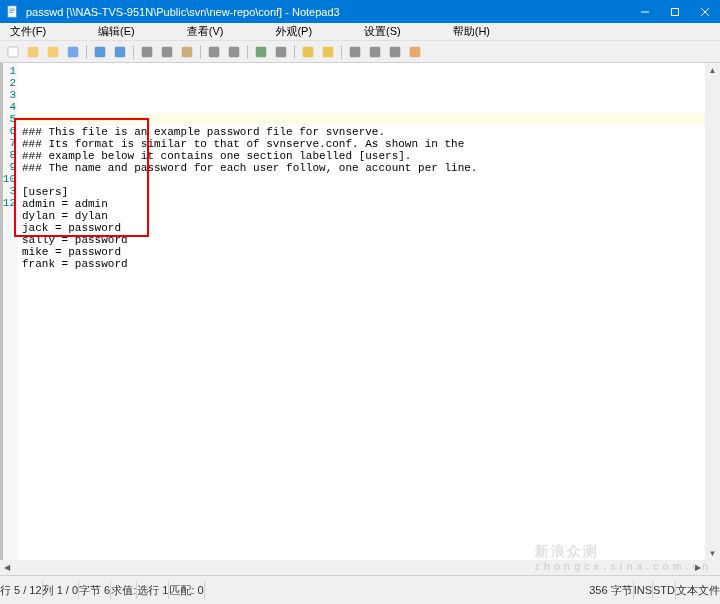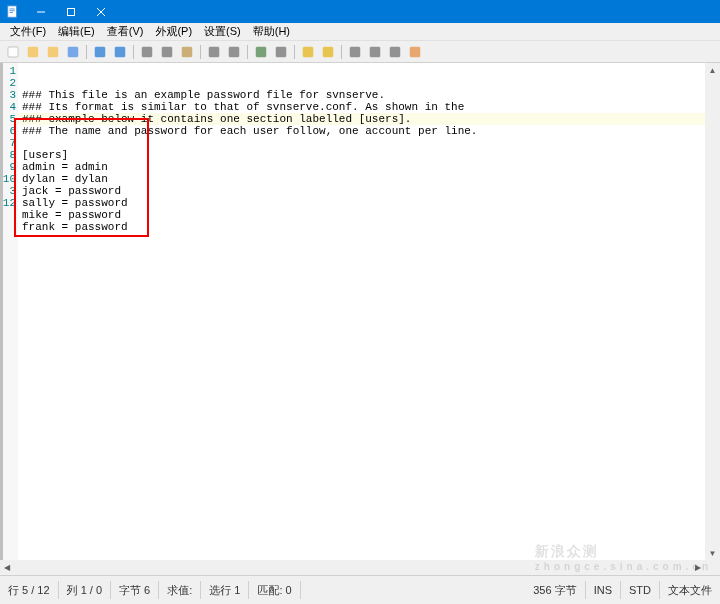--- a/index.html
+++ b/index.html
@@ -5,65 +5,66 @@
 * { margin: 0; padding: 0; box-sizing: border-box; }
 body { font-family: "Segoe UI", Tahoma, sans-serif; font-size: 11px; background: #fff; width: 720px; height: 604px; overflow: hidden; position: relative; }
 
 .titlebar { height: 23px; background: #0078d7; color: #fff; display: flex; align-items: center; padding: 0 0 0 6px; }
 .titlebar .icon { width: 14px; height: 14px; margin-right: 6px; display: flex; align-items: center; justify-content: center; }
 .titlebar .title { flex: 1; font-size: 11px; white-space: nowrap; overflow: hidden; }
 .winbtns { display: flex; height: 100%; }
 .winbtn { width: 30px; height: 23px; display: flex; align-items: center; justify-content: center; color: #fff; cursor: pointer; }
 .winbtn svg { width: 10px; height: 10px; }
 
-.menubar { height: 18px; background: #f0f0f0; display: flex; align-items: center; padding: 0 4px; border-bottom: 1px solid #e0e0e0; font-size: 11px; }
+.menubar { height: 18px; background: #f0f0f0; display: flex; align-items: center; padding: 0 4px; border-bottom: 1px solid #e0e0e0; font-size: 11px; gap: 40px; }
 .menuitem { padding: 1px 6px; cursor: pointer; }
 
 .toolbar { height: 22px; background: #f0f0f0; display: flex; align-items: center; padding: 0 4px; border-bottom: 1px solid #d0d0d0; gap: 2px; }
 .tbtn { width: 18px; height: 18px; display: flex; align-items: center; justify-content: center; cursor: pointer; border-radius: 2px; }
 .tsep { width: 1px; height: 14px; background: #c0c0c0; margin: 0 2px; }
 
 .editor { position: relative; height: 512px; background: #fff; display: flex; font-family: Consolas, "Courier New", monospace; font-size: 11px; line-height: 12px; }
 .gutter { width: 18px; background: #f7f7f7; color: #008080; text-align: right; padding: 2px 2px 0 0; user-select: none; }
 .gutter div { height: 12px; }
 .content { flex: 1; padding: 2px 0 0 4px; position: relative; white-space: pre; color: #000; }
 .content .line { height: 12px; }
 .highlight-line { position: absolute; left: 18px; right: 0; height: 12px; background: #fdfde7; z-index: 0; }
-.content .lines { position: relative; z-index: 1; }
+.content .lines { position: relative; z-index: 1; margin-top: 37px; }
 .redbox { position: absolute; border: 2px solid #e00; z-index: 2; pointer-events: none; }
 
 .scroll-corner { position: absolute; right: 0; bottom: 29px; width: 15px; height: 15px; background: #f0f0f0; }
 .vscroll { position: absolute; right: 0; top: 63px; bottom: 44px; width: 15px; background: #f0f0f0; }
 .vscroll .arr { position: absolute; left: 0; right: 0; height: 14px; display: flex; align-items: center; justify-content: center; color: #606060; font-size: 8px; }
 .vscroll .arr.up { top: 0; } .vscroll .arr.dn { bottom: 0; }
 .hscroll { position: absolute; left: 0; right: 15px; bottom: 29px; height: 15px; background: #f0f0f0; }
 .hscroll .arr { position: absolute; top: 0; bottom: 0; width: 14px; display: flex; align-items: center; justify-content: center; color: #606060; font-size: 8px; }
 .hscroll .arr.l { left: 0; } .hscroll .arr.r { right: 0; }
 
 .left-margin-strip { position: absolute; left: 0; top: 63px; bottom: 44px; width: 3px; background: #c0c0c0; z-index: 3; }
 
 .statusbar { position: absolute; left: 0; right: 0; bottom: 0; height: 29px; background: #f0f0f0; border-top: 1px solid #d0d0d0; display: flex; align-items: center; font-size: 11px; color: #333; }
-.statusbar .cell { padding: 0 8px; border-right: 1px solid #d0d0d0; height: 18px; display: flex; align-items: center; }
+.statusbar .cell { padding: 0 0; border-right: 1px solid #d0d0d0; height: 18px; display: flex; align-items: center; }
 .statusbar .spacer { flex: 1; }
 
 .watermark { position: absolute; right: 8px; bottom: 32px; color: rgba(0,0,0,0.12); font-size: 14px; font-weight: 700; letter-spacing: 2px; pointer-events: none; }
 .watermark .sub { font-size: 10px; letter-spacing: 4px; display: block; text-align: right; }
 </style>
 </head>
 <body>
 
 <div class="titlebar">
   <span class="icon">
     <svg viewBox="0 0 16 16">
         <rect x="2" y="1" width="10" height="13" fill="#fff" stroke="#4a90d9" stroke-width="1"></rect>
         <rect x="4" y="4" width="6" height="1" fill="#4a90d9"></rect>
         <rect x="4" y="6" width="6" height="1" fill="#4a90d9"></rect>
         <rect x="4" y="8" width="4" height="1" fill="#4a90d9"></rect>
       </svg>
   </span>
+  <span class="title">passwd [\\NAS-TVS-951N\Public\svn\new-repo\conf] - Notepad3</span>
   <div class="winbtns">
     <div class="winbtn">
         <svg viewBox="0 0 10 10">
           <line x1="1" y1="5" x2="9" y2="5" stroke="#fff" stroke-width="1"></line>
         </svg>
       </div>
     <div class="winbtn">
         <svg viewBox="0 0 10 10">
           <rect x="1.5" y="1.5" width="7" height="7" fill="none" stroke="#fff" stroke-width="1"></rect>
         </svg>

